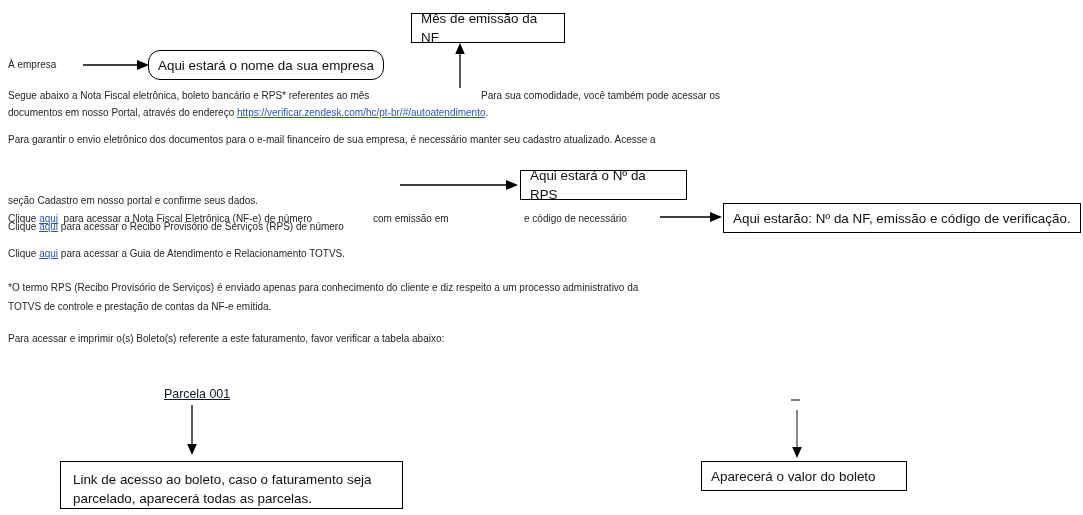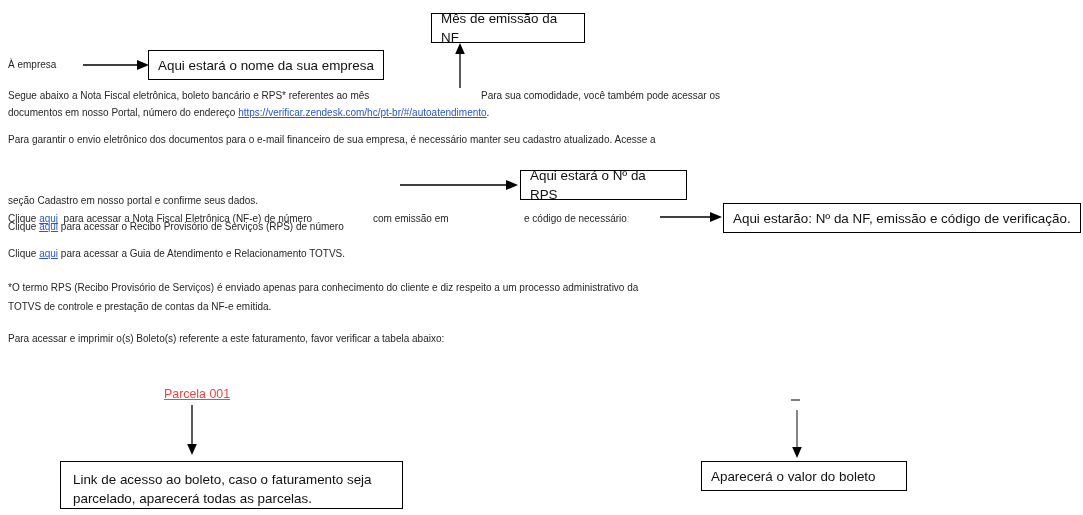--- a/index.html
+++ b/index.html
@@ -60,63 +60,63 @@
   .arrow svg {
     display: block;
     overflow: visible;
   }
 
   
   .parcela-link {
     position: absolute;
     font-size: 12.4px;
     line-height: 19px;
-    color: #ef4444;
+    color: #0f172a;
     text-decoration: underline;
   }
 
   .tiny-dash {
     position: absolute;
     background: #7d7d7d;
   }
 </style>
 </head>
 <body>
 
 <div id="page">
 
-  <div class="callout" style="left:411px; top:13px; width:154px; height:30px;margin-left:20px;">
+  <div class="callout" style="left:411px; top:13px; width:154px; height:30px;">
     <span>Mês de emissão da NF</span>
   </div>
 
   <div class="arrow" style="left:450px; top:43px;">
     <svg width="20" height="45" viewBox="0 0 20 45">
       <line x1="10" y1="45" x2="10" y2="9" stroke="#000" stroke-width="1.3"></line>
       <polygon points="10,0 5.2,11 14.8,11" fill="#000"></polygon>
     </svg>
   </div>
 
   <div class="para" style="left:8px; top:55px;">À empresa</div>
 
   <div class="arrow" style="left:83px; top:56px;">
     <svg width="66" height="18" viewBox="0 0 66 18">
       <line x1="0" y1="9" x2="56" y2="9" stroke="#000" stroke-width="1.3"></line>
       <polygon points="66,9 54,4 54,14" fill="#000"></polygon>
     </svg>
   </div>
 
-  <div class="callout" style="left:148px; top:50px; width:236px; height:30px;">
+  <div class="callout" style="left:148px; top:50px; width:236px; height:30px;border-radius:12px;">
     <span>Aqui estará o nome da sua empresa</span>
   </div>
 
   <div class="para" style="left:8px; top:86px; width:480px;">Segue abaixo a Nota Fiscal eletrônica, boleto bancário e RPS* referentes ao mês</div>
 
   <div class="para" style="left:481px; top:86px; width:300px;">Para sua comodidade, você também pode acessar os</div>
 
-  <div class="para" style="left:8px; top:103px; width:620px;"><span>documentos em nosso Portal, número do endereço </span><span class="lnk">https://verificar.zendesk.com/hc/pt-br/#/autoatendimento</span><span>.</span></div>
+  <div class="para" style="left:8px; top:103px; width:620px;"><span>documentos em nosso Portal, através do endereço </span><span class="lnk">https://verificar.zendesk.com/hc/pt-br/#/autoatendimento</span><span>.</span></div>
 
   <div class="para" style="left:8px; top:130px; width:790px;">Para garantir o envio eletrônico dos documentos para o e-mail financeiro de sua empresa, é necessário manter seu cadastro atualizado. Acesse a</div>
   <div class="para" style="left:8px; top:149px; width:400px;margin-top:42px;">seção Cadastro em nosso portal e confirme seus dados.</div>
 
   <div class="para" style="left:8px; top:177px; width:420px;margin-top:40px;"><span>Clique </span><span class="lnk">aqui</span><span> para acessar o Recibo Provisório de Serviços (RPS) de número</span></div>
 
   <div class="arrow" style="left:400px; top:176px;">
     <svg width="118" height="18" viewBox="0 0 118 18">
       <line x1="0" y1="9" x2="108" y2="9" stroke="#000" stroke-width="1.3"></line>
       <polygon points="118,9 106,4 106,14" fill="#000"></polygon>

